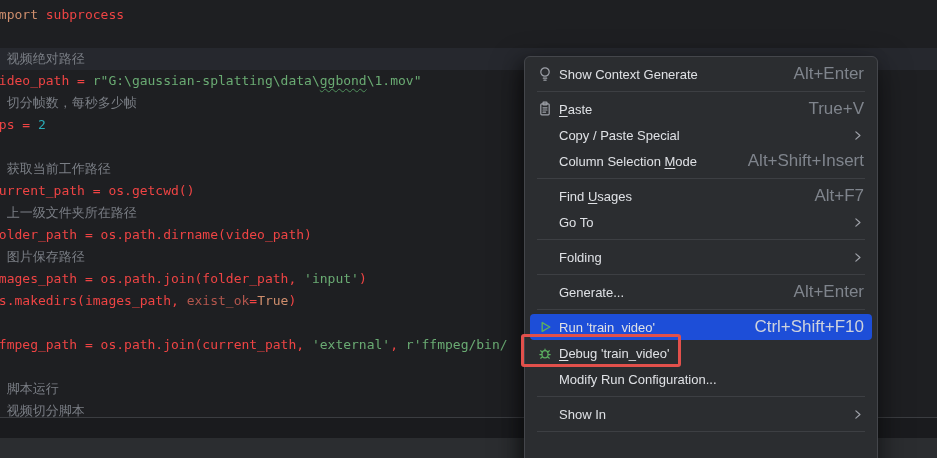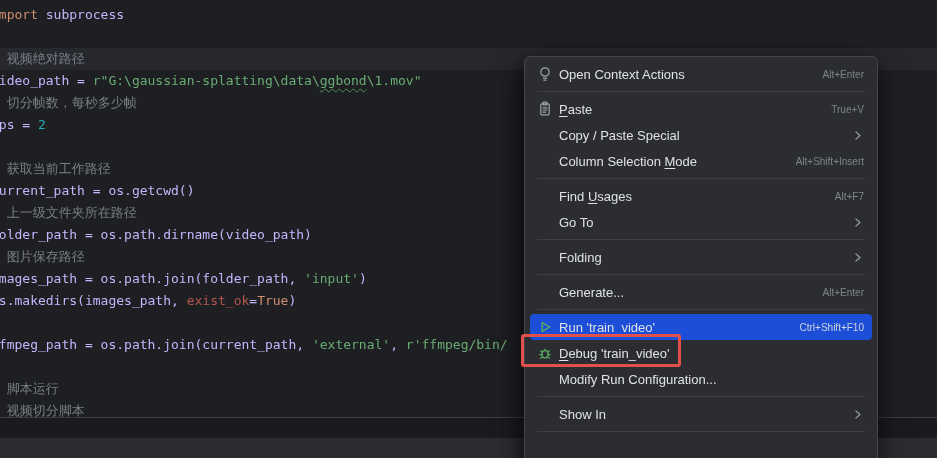--- a/index.html
+++ b/index.html
@@ -12,21 +12,21 @@
   
   #editor{position:absolute;inset:0;}
   #caret-line{position:absolute;left:0;top:48px;width:100%;height:22px;background:#26282e;z-index:0;}
   #code-block{
     position:absolute;left:-9px;top:4px;z-index:1;
     font-family:"DejaVu Sans Mono",monospace;font-size:13px;line-height:22px;font-weight:500;
     white-space:pre;
   }
   .code-line{height:22px;}
   .seg-keyword{color:#cf8e6d;}
-  .seg-plain{color:#c4b5fd;}
+  .seg-plain{color:#ef4444;}
   .seg-comment{color:#7a7e85;}
   .seg-string{color:#6aab73;}
   .seg-number{color:#2aacb8;}
   .seg-named{color:#b3564d;}
   .seg-string-typo{
     color:#6aab73;
     text-decoration:underline wavy #4e8f5b 1px;
     text-underline-offset:3px;
   }
   
@@ -42,21 +42,21 @@
   }
   .menu-item{
     height:26px;display:flex;align-items:center;
     margin:0 5px;padding:0 8px 0 7px;border-radius:4px;
     color:#dfe1e5;font-size:13px;white-space:nowrap;cursor:default;
   }
   .menu-item.selected{background:#1d4ed8;}
   .icon-cell{width:16px;height:16px;margin-right:6px;flex:none;display:inline-flex;align-items:center;justify-content:center;}
   .menu-label{flex:1;}
   .menu-label u{text-underline-offset:2px;text-decoration-thickness:1px;}
-  .menu-shortcut{color:#7f848c;font-size:10px;margin-left:20px;}
+  .menu-shortcut{color:#7f848c;font-size:17px;margin-left:20px;}
   .menu-item.selected .menu-shortcut{color:#ced3dd;}
   .menu-chevron{display:inline-flex;margin-left:20px;}
   .menu-sep{height:1px;background:#3d3f43;margin:4px 12px;}
   
   #annotation-box{
     position:absolute;left:521px;top:334px;width:160px;height:33px;
     box-sizing:border-box;border:3px solid #e2504b;border-radius:3px;
     z-index:8;pointer-events:none;
   }
 </style>
@@ -75,21 +75,21 @@
   <div id="bottom-light"></div>
 
   <div id="context-menu">
       <div class="menu-item">
         <span class="icon-cell">
           <svg width="16" height="16" viewBox="0 0 16 16" fill="none" stroke="#9ea1a8" stroke-width="1.2" stroke-linecap="round">
             <circle cx="8" cy="6" r="4.2"></circle>
             <path d="M6.3 12.2h3.4M6.9 14.2h2.2"></path>
           </svg>
         </span>
-        <span class="menu-label">Open Context Actions</span>
+        <span class="menu-label">Show Context Generate</span>
         <span class="menu-shortcut">Alt+Enter</span>
       </div>
       <div class="menu-sep"></div>
       <div class="menu-item">
         <span class="icon-cell">
           <svg width="16" height="16" viewBox="0 0 16 16" fill="none" stroke="#9ea1a8" stroke-width="1.2" stroke-linecap="round">
             <rect x="3.8" y="2.8" width="8.4" height="11" rx="1"></rect>
             <rect x="6" y="1.2" width="4" height="2.6" rx="0.6"></rect>
             <path d="M6 6.8h4M6 9h4M6 11.2h2.6"></path>
           </svg>

